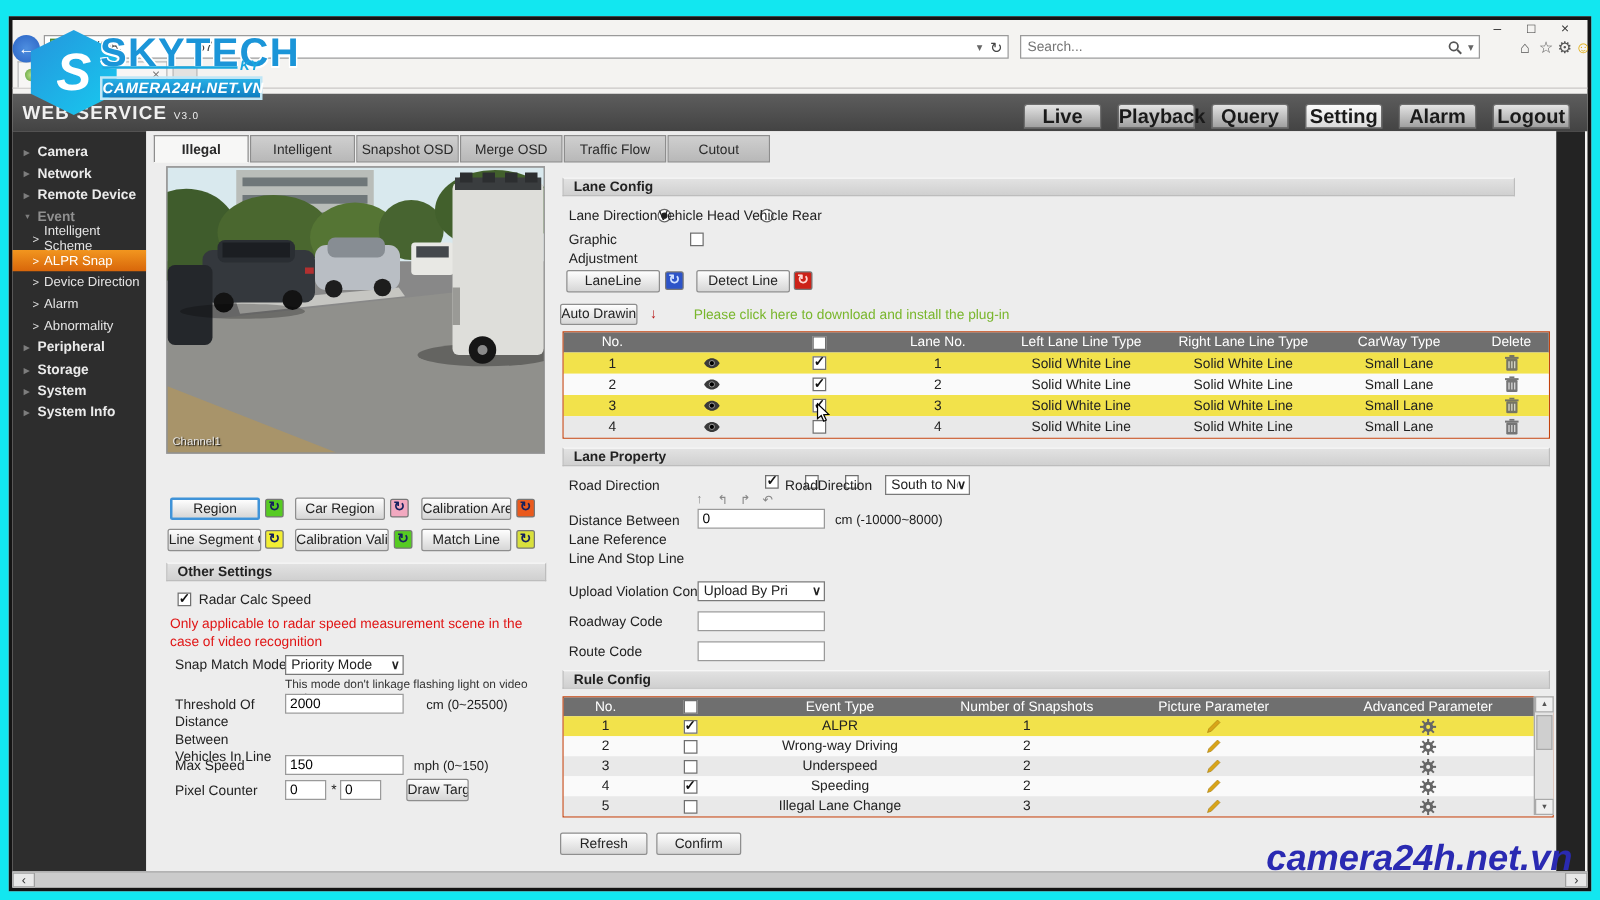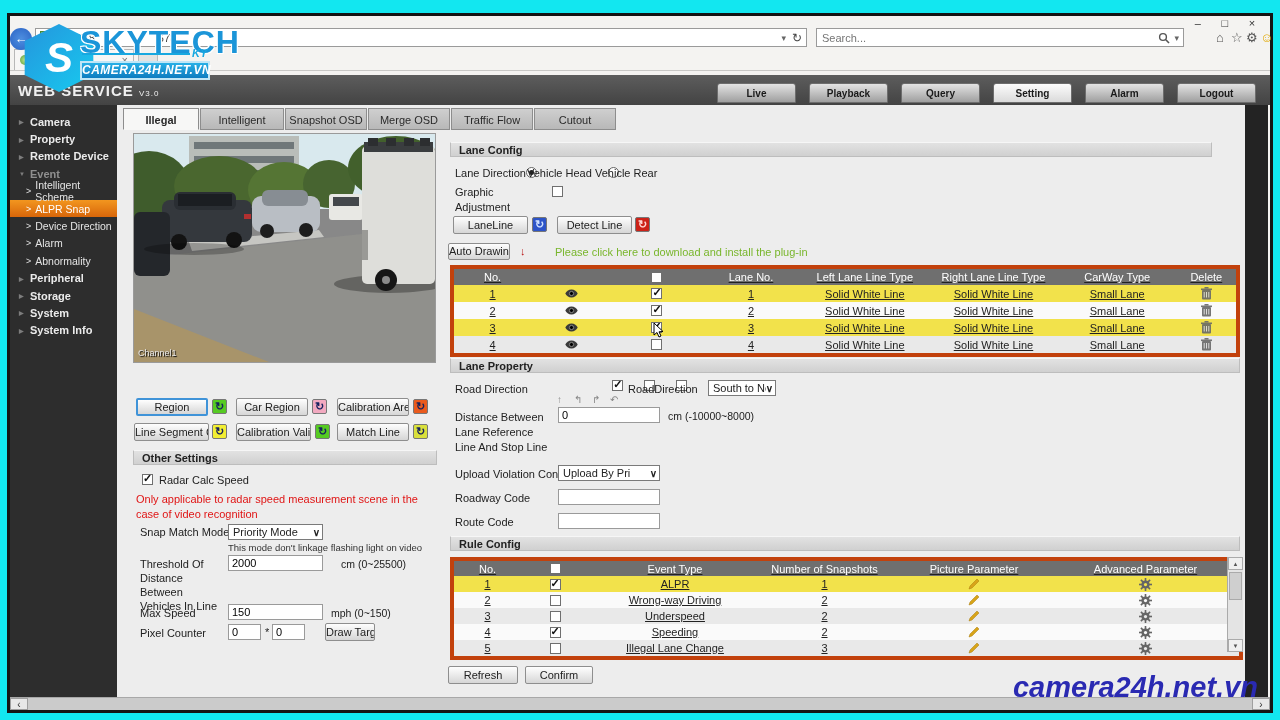--- a/index.html
+++ b/index.html
@@ -12,22 +12,22 @@
   .winbtn{width:24px;height:13px;text-align:center;font-size:11px;line-height:13px;color:#333;display:inline-block;}
   .addr{background:#fff;border:1px solid #9a9a9a;height:19px;display:flex;align-items:center;padding:0 4px;box-sizing:border-box;color:#444;}
   .searchbox{background:#fff;border:1px solid #9a9a9a;height:19px;display:flex;align-items:center;box-sizing:border-box;}
   .searchbox input{border:none;outline:none;flex:1;font-size:11px;font-family:"Liberation Sans",sans-serif;background:transparent;padding:0 5px;}
   .tab-ie{position:absolute;left:4px;top:0;width:120px;height:21px;background:#f7f6f5;border:1px solid #b8b8b8;border-bottom:none;
           display:flex;align-items:center;padding:0 5px;box-sizing:border-box;color:#555;}
   .newtab{position:absolute;left:128px;top:4px;width:18px;height:15px;background:#e3e2e0;border:1px solid #bbb;}
   
   .appheader{position:absolute;left:0;top:59px;width:1260px;height:30px;background:linear-gradient(#5d5d5d,#434343);}
   .apptitle{position:absolute;left:8px;top:7px;color:#f0f0f0;font-size:15px;font-weight:bold;letter-spacing:1px;}
-  .nav-btn{width:79px;height:20px;background:linear-gradient(#e3e3e3,#9f9f9f);border:1px solid #6d6d6d;border-radius:3px 3px 0 0;
-           font-size:10px;font-weight:bold;color:#1a1a1a;text-align:center;line-height:19px;box-sizing:border-box;}
+  .nav-btn{width:62px;height:20px;background:linear-gradient(#e3e3e3,#9f9f9f);border:1px solid #6d6d6d;border-radius:3px 3px 0 0;
+           font-size:16px;font-weight:bold;color:#1a1a1a;text-align:center;line-height:19px;box-sizing:border-box;}
   .nav-btn.active{background:linear-gradient(#fcfcfc,#dadada);}
   
   .sidebar{position:absolute;left:0;top:89px;width:107px;height:592px;background:#2d2d2d;padding-top:8px;box-sizing:border-box;}
   .side-item{height:17.4px;display:flex;align-items:center;color:#ebebeb;font-weight:bold;font-size:11px;padding-left:9px;}
   .side-item .ar{font-size:6px;color:#7d7d7d;width:11px;}
   .side-item.dim{color:#8f8f8f;}
   .side-sub{height:17.4px;display:flex;align-items:center;color:#e4e4e4;font-size:10.5px;padding-left:16px;}
   .side-sub .sa{margin-right:4px;font-size:9px;}
   .side-sub.active{background:linear-gradient(#f2961f,#d8660a);color:#fff;}
   
@@ -46,21 +46,21 @@
   .cb{width:11px;height:11px;border:1px solid #6f6f6f;background:#fff;display:inline-block;position:relative;box-sizing:border-box;}
   .cb.on::after{content:"\2713";position:absolute;left:0;top:-3px;font-size:11px;font-weight:bold;color:#111;}
   .radio{width:11px;height:11px;border:1px solid #666;border-radius:50%;background:#fff;display:inline-block;position:relative;box-sizing:border-box;}
   .radio.on::after{content:"";position:absolute;left:2px;top:2px;width:5px;height:5px;border-radius:50%;background:#222;}
   .input{border:1px solid #9a9a9a;background:#fff;height:16px;font-size:11px;font-family:"Liberation Sans",sans-serif;
          padding:0 3px;box-sizing:border-box;}
   .select{border:1px solid #7a7a7a;background:#fff;height:16px;display:flex;align-items:center;box-sizing:border-box;
           padding:0 2px 0 4px;font-size:11px;}
   .select .val{flex:1;white-space:nowrap;overflow:hidden;}
   .select .car{font-size:10px;color:#222;font-weight:bold;}
-  .tbl{border:4px solid #c2410c;box-sizing:border-box;background:#fafafa;text-decoration:underline;}
+  .tbl{border:1px solid #c2410c;box-sizing:border-box;background:#fafafa;}
   .trow{display:flex;}
   .thead{background:#6f6f6f;color:#fff;}
   .tcell{text-align:center;overflow:hidden;white-space:nowrap;display:flex;align-items:center;justify-content:center;box-sizing:border-box;}
   .lrow{height:17px;background:#fafafa;}
   .lrow.alt{background:#e9e9e9;}
   .lrow.sel{background:#f2e24b;}
   .rrow{height:16px;background:#fafafa;}
   .rrow.alt{background:#e9e9e9;}
   .rrow.sel{background:#f2e24b;}
   .red{color:#e01515;}
@@ -148,21 +148,21 @@
       </div>
     </div>
 
     <div class="sidebar">
       <div class="side-item">
           <span class="ar">▶</span>
           <span>Camera</span>
         </div>
       <div class="side-item">
           <span class="ar">▶</span>
-          <span>Property</span>
+          <span>Network</span>
         </div>
       <div class="side-item">
           <span class="ar">▶</span>
           <span>Remote Device</span>
         </div>
       <div class="side-item dim">
           <span class="ar">▼</span>
           <span>Event</span>
         </div>
       <div class="side-sub">

